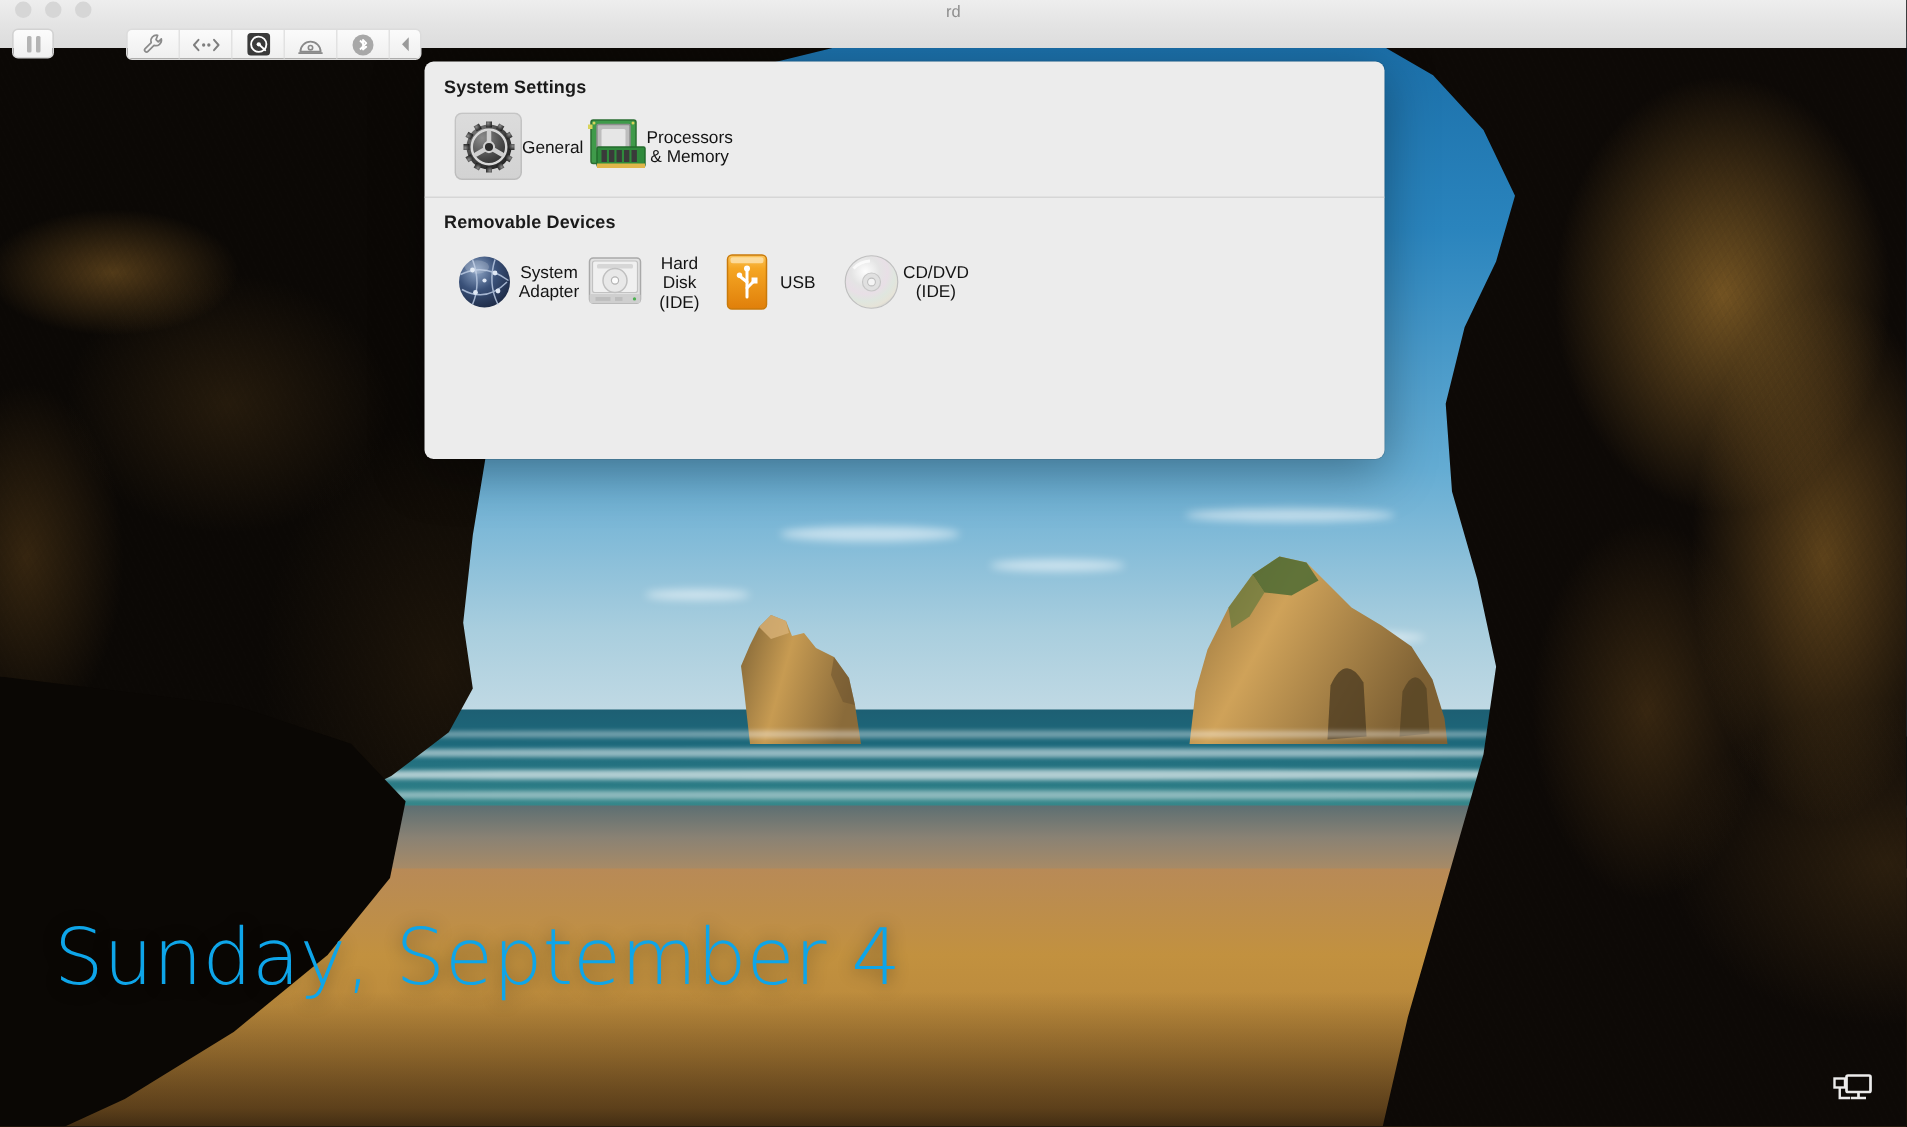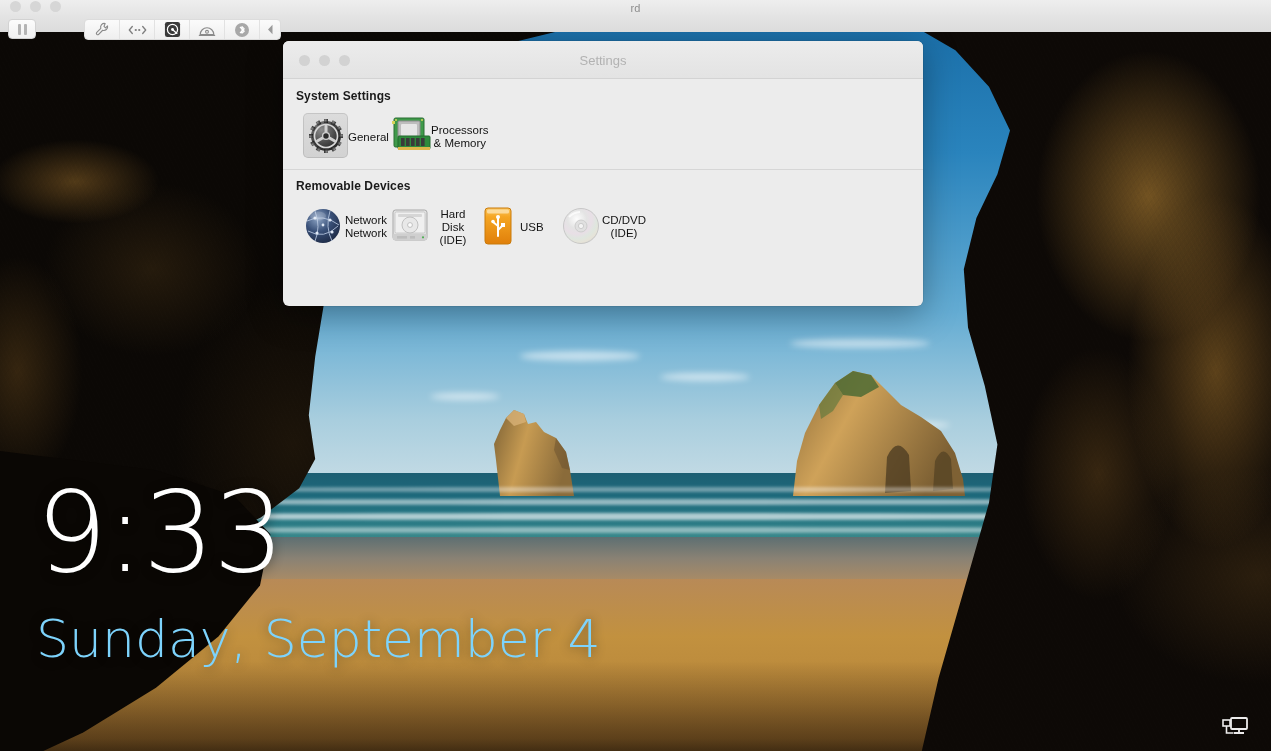--- a/index.html
+++ b/index.html
@@ -125,21 +125,21 @@
 
   
   #lock-clock{
     position:absolute; left:36px; top:455px; z-index:6;
     color:#fff; font-family:"DejaVu Sans", sans-serif;
     font-weight:200; font-size:112px; line-height:1; letter-spacing:-1px;
     text-shadow:0 1px 12px rgba(0,0,0,.45);
   }
   #lock-date{
     position:absolute; left:36px; top:590px; z-index:6;
-    color:#7dd3fc; font-family:"DejaVu Sans", sans-serif;
+    color:#0ea5e9; font-family:"DejaVu Sans", sans-serif;
     font-weight:200; font-size:52px; line-height:1.1; letter-spacing:0px;
     text-shadow:0 1px 12px rgba(0,0,0,.45);
   }
   #ease-of-access{ position:absolute; right:22px; bottom:8px; z-index:6; opacity:.92; }
 
   
   #settings-window{
     position:absolute; left:283px; top:41px; width:640px; height:265px;
     background:#ececec; border-radius:6px; z-index:30;
     box-shadow:0 8px 34px rgba(0,0,0,.34), 0 0 0 .5px rgba(0,0,0,.12);
@@ -236,21 +236,20 @@
       <div class="cliff-texture"></div>
         <div class="grain"></div>
     </div>
     <div class="cave-left2"></div>
     <div class="cave-right">
       <div class="cliff-texture-r"></div>
         <div class="grain"></div>
     </div>
   </div>
 
-  <div id="lock-clock">9:33</div>
   <div id="lock-date">Sunday, September 4</div>
 
   <div id="ease-of-access">
     <svg width="28" height="24" viewBox="0 0 28 24">
       <rect x="10" y="3" width="16" height="11" rx="1" fill="none" stroke="#fff" stroke-width="1.8"></rect>
       <path d="M18 14 v4 M13 18 h10" stroke="#fff" stroke-width="1.8" fill="none"></path>
       <rect x="2" y="5" width="7" height="6" fill="none" stroke="#fff" stroke-width="1.6"></rect>
       <path d="M5.5 11 v7 h7" stroke="#fff" stroke-width="1.6" fill="none"></path>
     </svg>
   </div>
@@ -309,29 +308,20 @@
     </div>
     <div class="tb-item">
       <svg width="7" height="11" viewBox="0 0 7 11">
           <path d="M5.5 0.8 L1 5.5 L5.5 10.2 Z" fill="#9a9a9a"></path>
         </svg>
     </div>
   </div>
 </div>
 
 <div id="settings-window">
-  <div id="settings-titlebar">
-    <div id="settings-lights">
-      <span class="sl"></span>
-      <span class="sl"></span>
-      <span class="sl"></span>
-    </div>
-
-    <div id="settings-title">Settings</div>
-  </div>
 
   <div class="sect">
     <div class="sect-title">System Settings</div>
     <div class="icon-row">
 
       <div class="icon-cell">
         <div class="icon-art selected">
           <svg width="36" height="36" viewBox="0 0 36 36">
             <defs>
               <radialGradient id="gearg" cx=".35" cy=".3" r=".8">
@@ -422,21 +412,21 @@
             <g fill="#dfe8f5">
               <circle cx="12" cy="12" r="1.6"></circle>
                 <circle cx="27" cy="14" r="1.6"></circle>
               <circle cx="14" cy="27" r="1.6"></circle>
                 <circle cx="29" cy="26" r="1.6"></circle>
               <circle cx="20" cy="19" r="1.4"></circle>
             </g>
             <ellipse cx="15" cy="10" rx="8" ry="4.5" fill="#fff" opacity=".17"></ellipse>
           </svg>
         </div>
-        <div class="icon-label">Network Network</div>
+        <div class="icon-label">System Adapter</div>
       </div>
 
       <div class="icon-cell">
         <div class="icon-art">
           <svg width="42" height="38" viewBox="0 0 42 38">
             <rect x="4" y="3" width="34" height="30" rx="2.5" fill="#e2e2e2" stroke="#a9a9a9" stroke-width="1"></rect>
             <rect x="6" y="5" width="30" height="21" rx="1.5" fill="#f0f0f0" stroke="#c2c2c2" stroke-width=".8"></rect>
             <rect x="9" y="7" width="24" height="3" rx="1" fill="#d6d6d6"></rect>
             <circle cx="21" cy="18" r="8" fill="#e8e8e8" stroke="#c0c0c0" stroke-width="1"></circle>
             <circle cx="21" cy="18" r="2.4" fill="#fcfcfc" stroke="#b4b4b4" stroke-width=".8"></circle>

